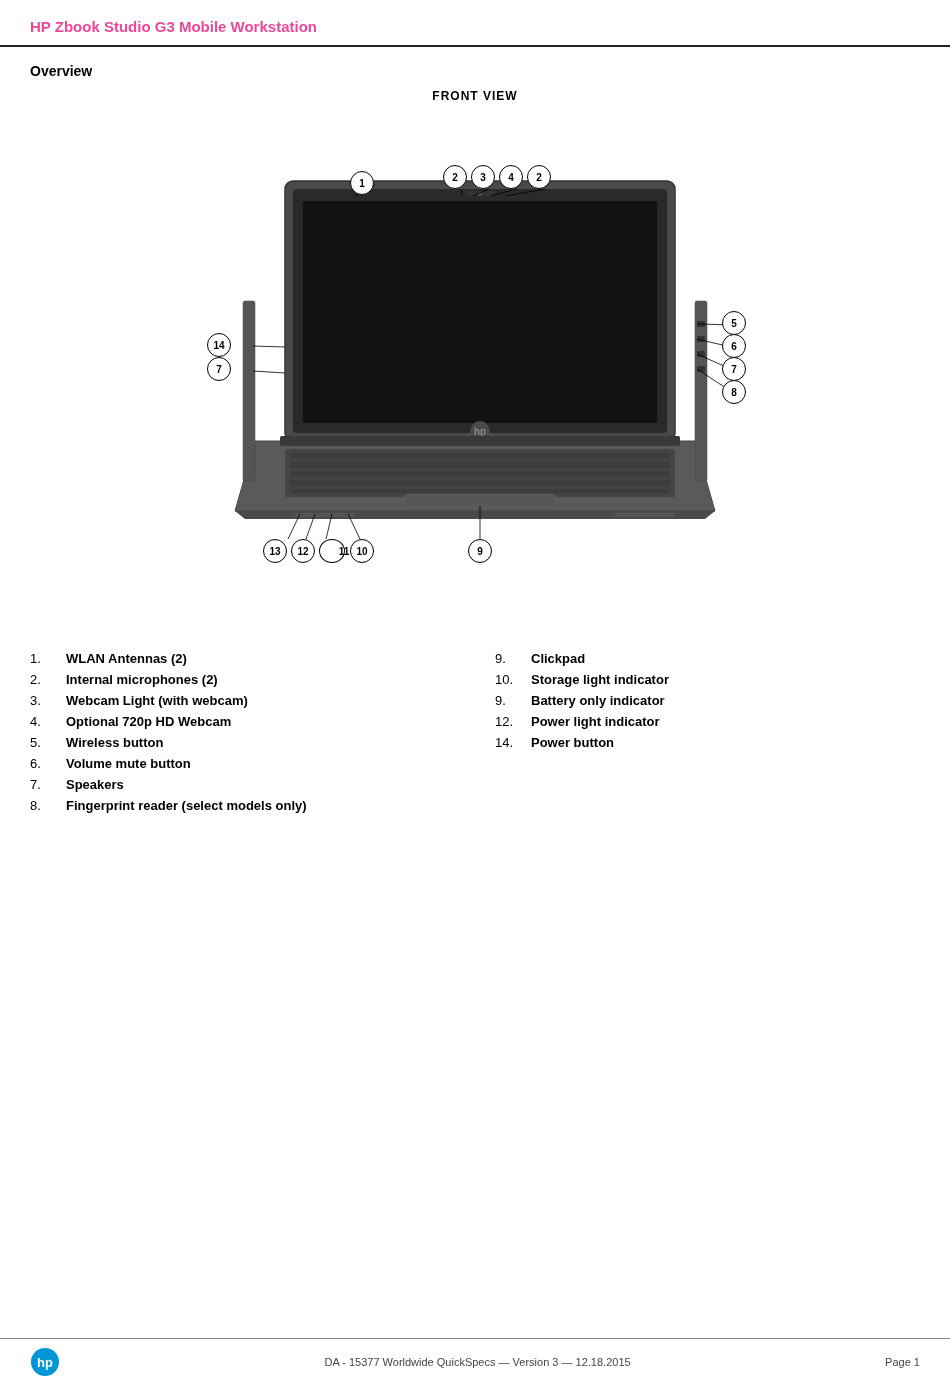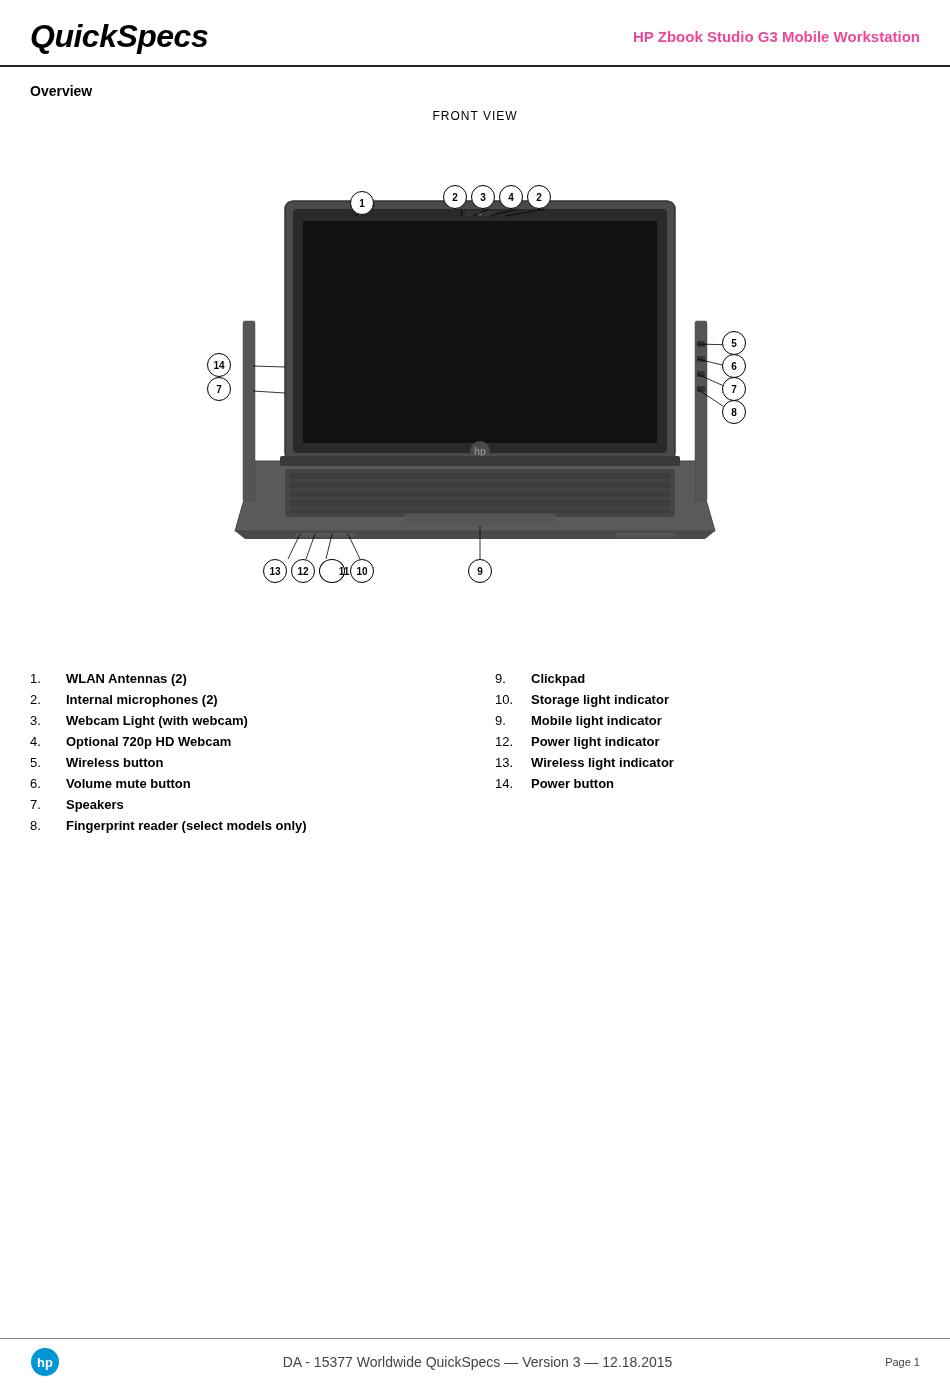--- a/index.html
+++ b/index.html
@@ -47,21 +47,21 @@
     
     .diagram-area {
       display: flex;
       flex-direction: column;
       align-items: center;
       padding: 10px 30px 20px 30px;
       position: relative;
     }
     .diagram-label {
       font-size: 12px;
-      font-weight: normal;
+      font-weight: bold;
       letter-spacing: 1px;
       margin-bottom: 18px;
       color: #000;
       text-align: center;
     }
 
     
     .laptop-container {
       position: relative;
       width: 560px;
@@ -130,34 +130,33 @@
       right: 0;
       border-top: 1.5px solid #888;
       display: flex;
       align-items: center;
       justify-content: space-between;
       padding: 8px 30px;
       font-size: 11px;
       color: #444;
     }
     .footer-center {
-      font-size: 14px;
+      font-size: 11px;
       color: #444;
       padding-left: 10px;
     }
     .footer-page {
       font-size: 11px;
       color: #444;
     }
   </style>
 </head>
 <body>
 
 <div class="header">
-  <div class="header-title">QuickSpecs</div>
   <div class="header-product">HP Zbook Studio G3 Mobile Workstation</div>
 </div>
 
 <div class="section-label">Overview</div>
 
 <div class="diagram-area">
   <div class="diagram-label">FRONT VIEW</div>
 
   <div class="laptop-container">
     <svg class="laptop-svg" viewBox="0 0 560 480" xmlns="http://www.w3.org/2000/svg">
@@ -298,29 +297,25 @@
     <div class="part-item">
       <span class="part-num">9.</span>
       <span class="part-desc">Clickpad</span>
     </div>
     <div class="part-item">
       <span class="part-num">10.</span>
       <span class="part-desc">Storage light indicator</span>
     </div>
     <div class="part-item">
       <span class="part-num">9.</span>
-      <span class="part-desc">Mobile light indicator</span>
+      <span class="part-desc">Battery only indicator</span>
     </div>
     <div class="part-item">
       <span class="part-num">12.</span>
       <span class="part-desc">Power light indicator</span>
-    </div>
-    <div class="part-item">
-      <span class="part-num">13.</span>
-      <span class="part-desc">Wireless light indicator</span>
     </div>
     <div class="part-item">
       <span class="part-num">14.</span>
       <span class="part-desc">Power button</span>
     </div>
   </div>
 </div>
 
 <div class="footer">
 

